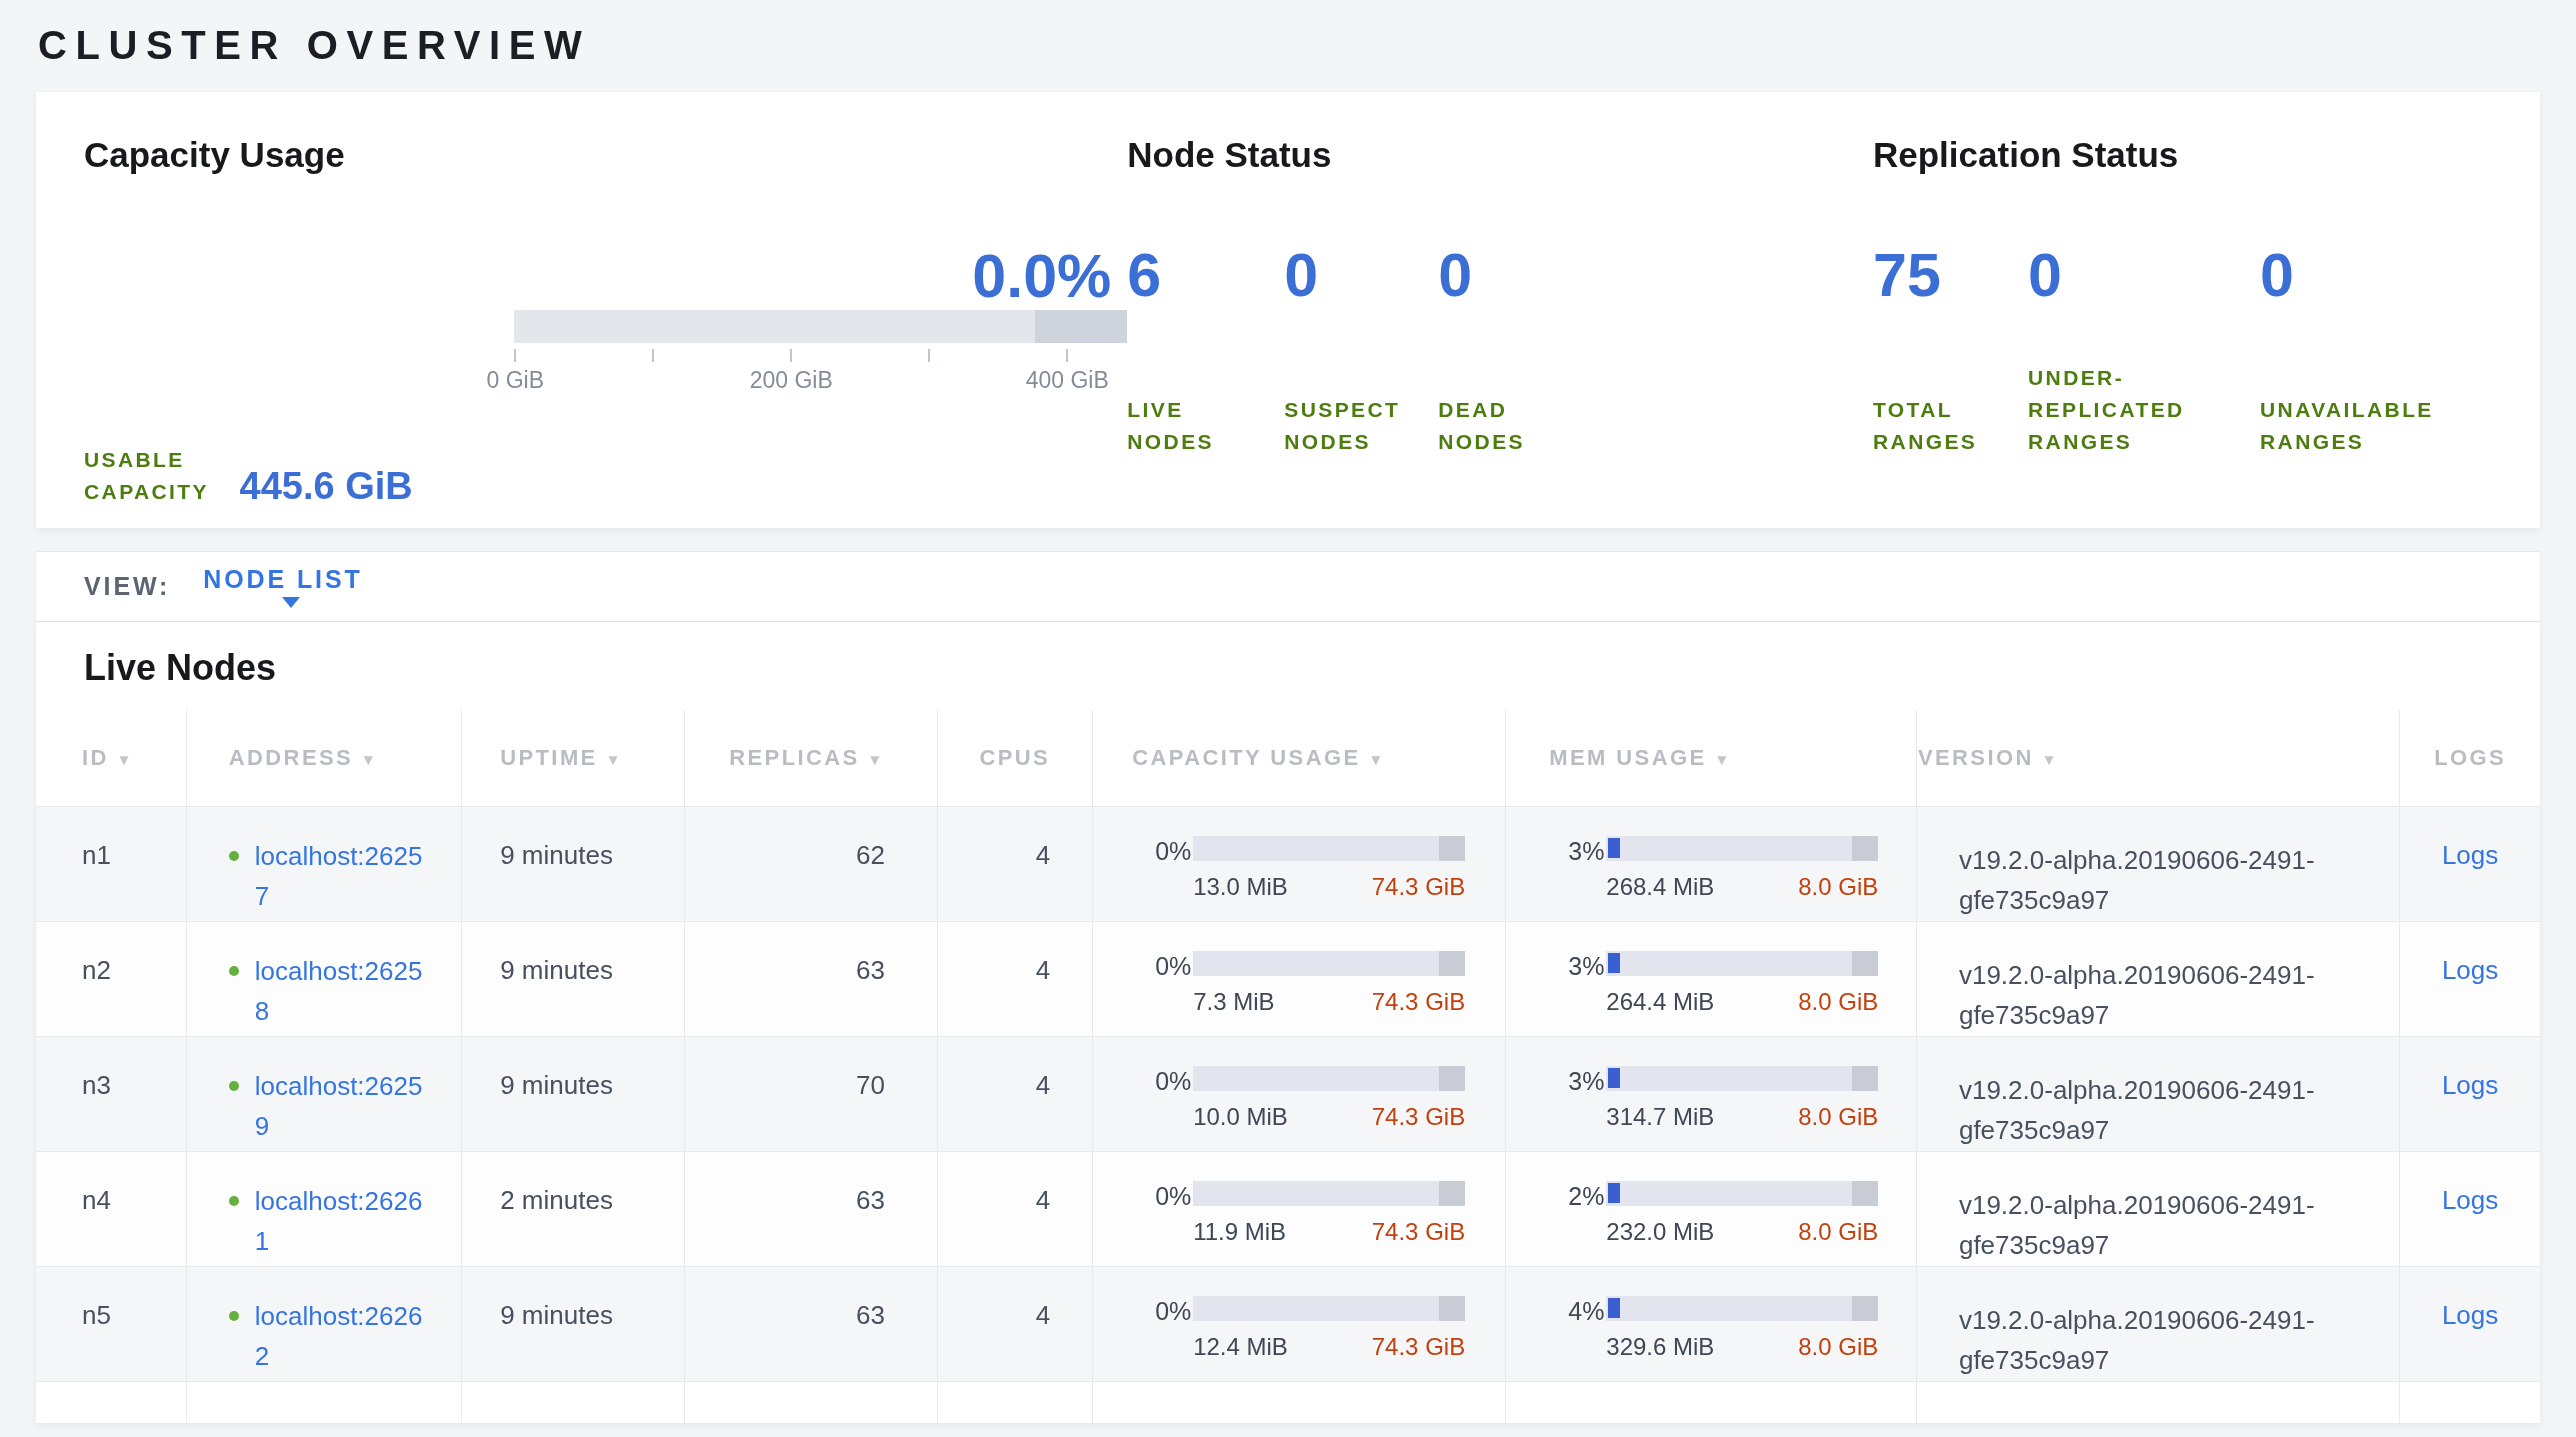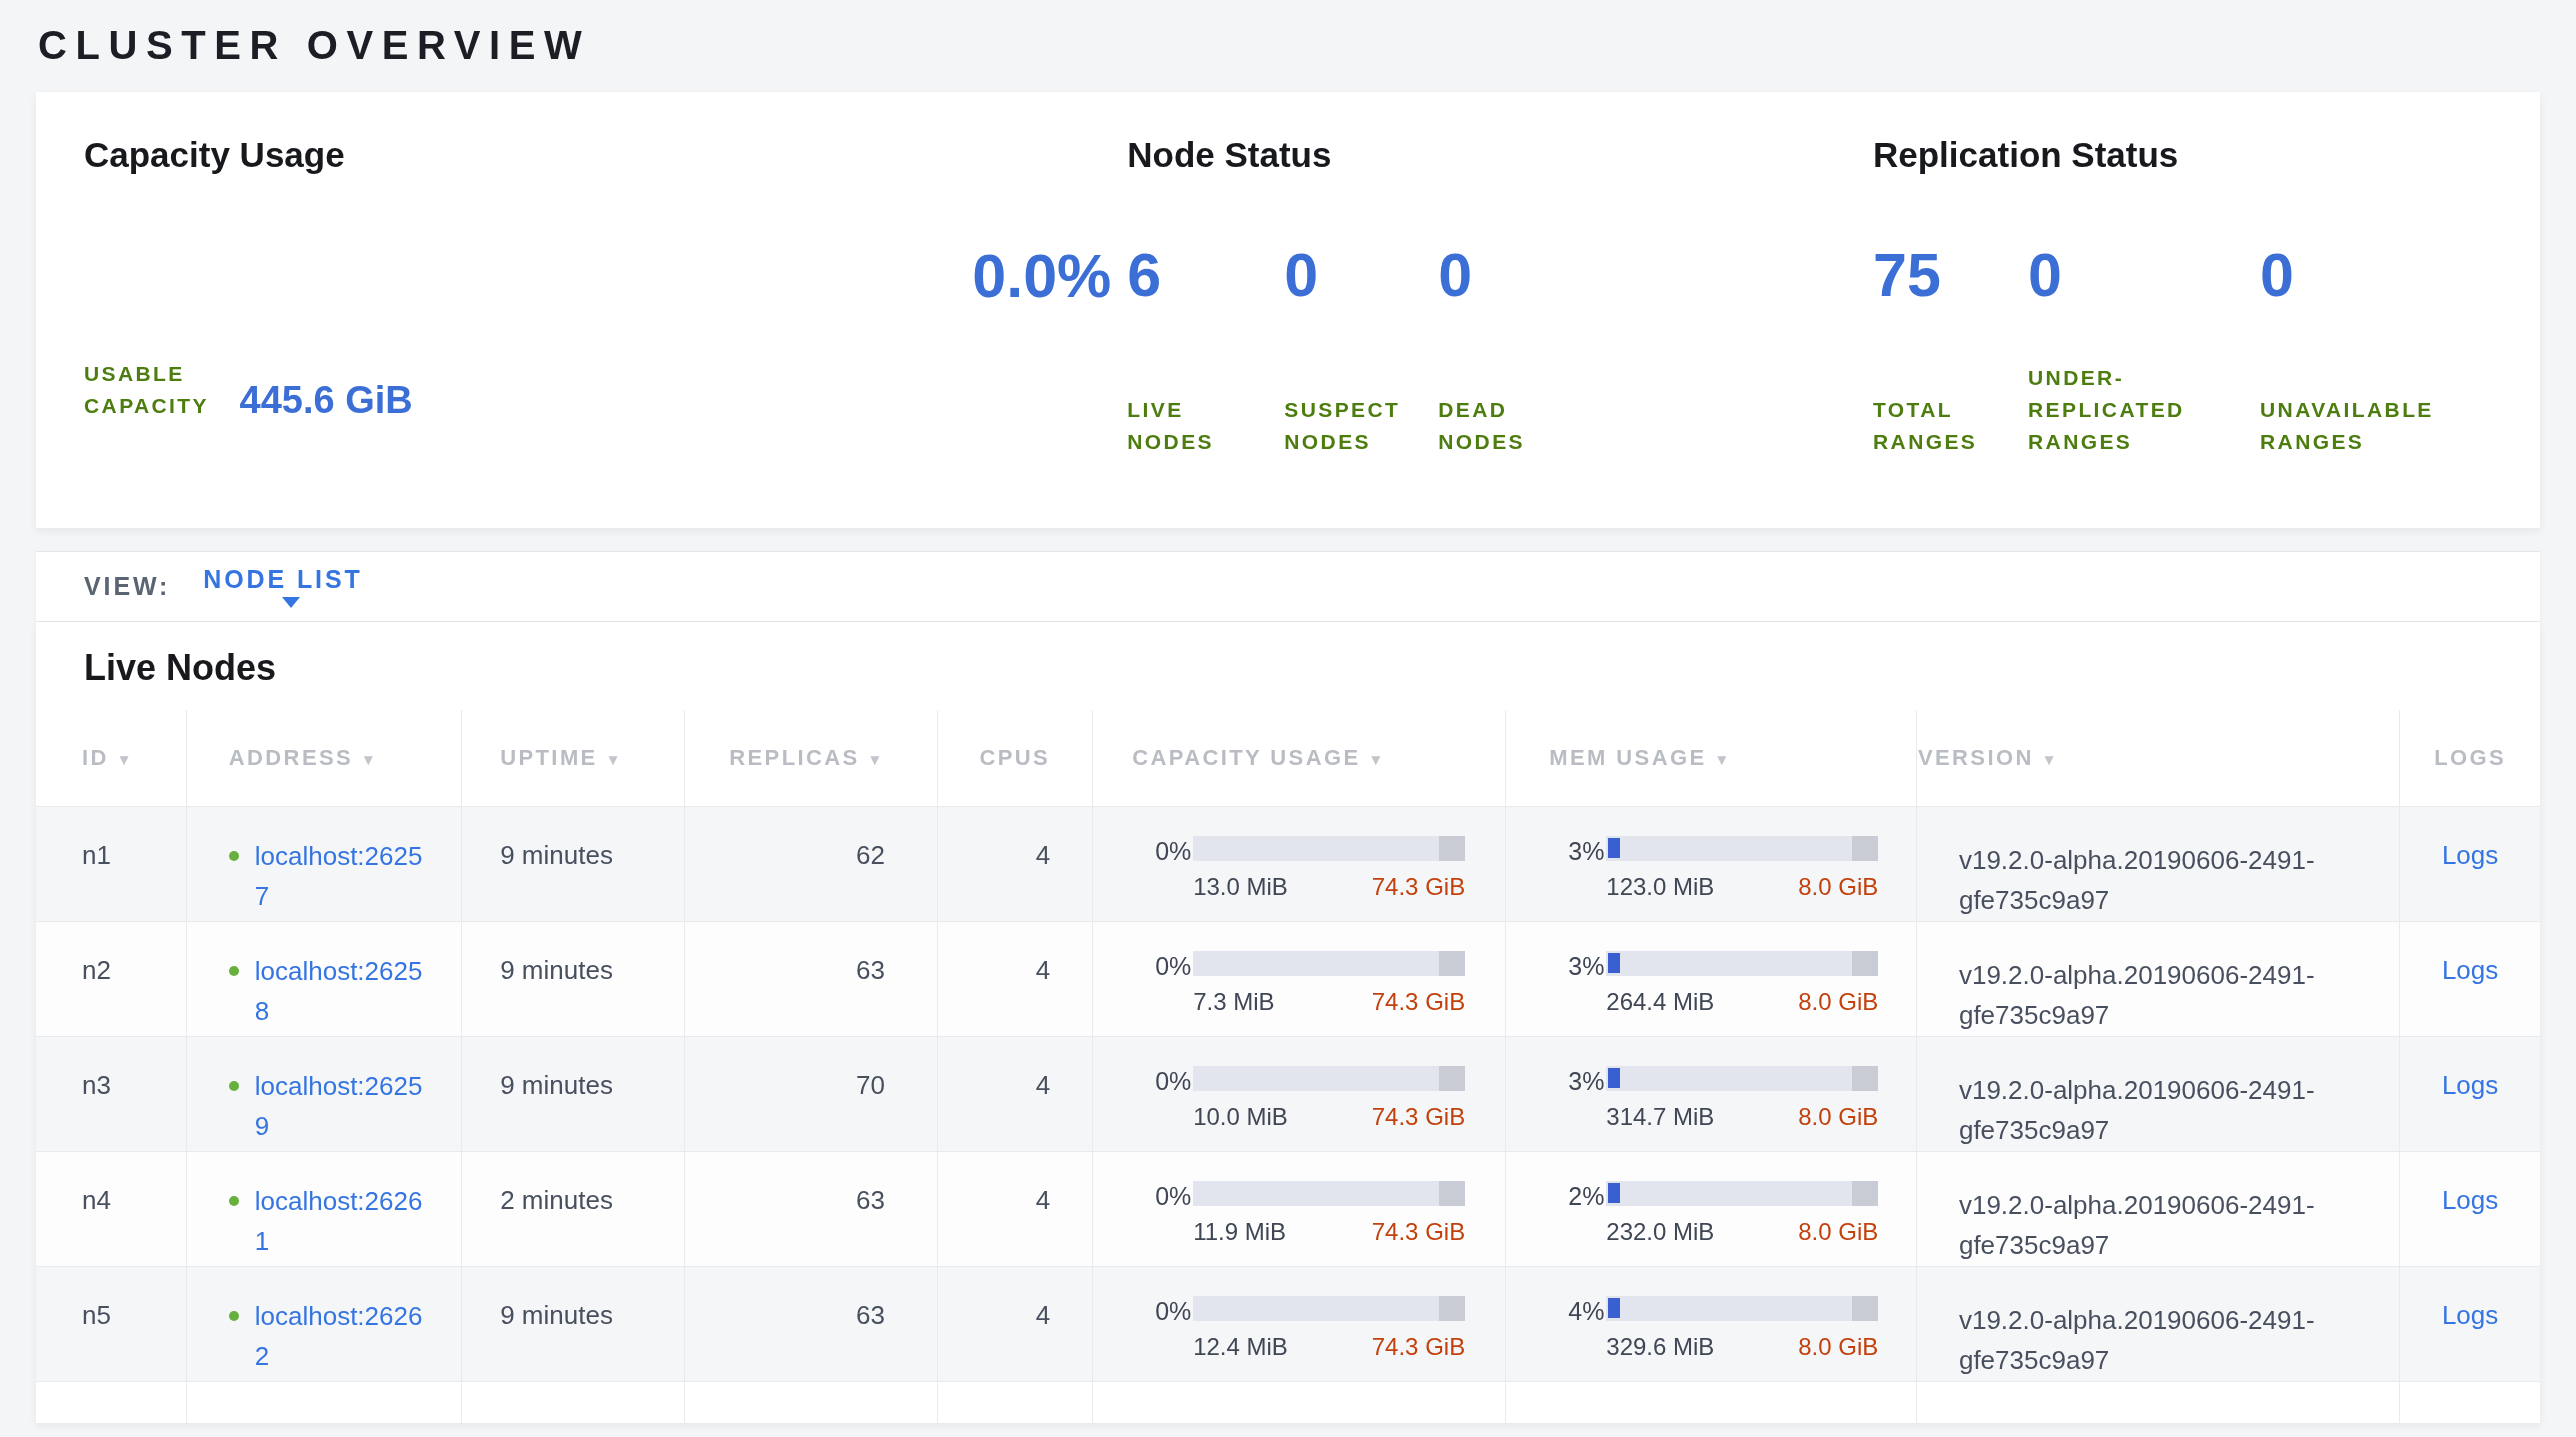--- a/index.html
+++ b/index.html
@@ -150,20 +150,37 @@
 <div class="page">
 
   <h1 class="page-title">CLUSTER OVERVIEW</h1>
 
   <section class="card summary-card">
 
     <div class="sec sec-capacity">
       <h2>Capacity Usage</h2>
       <div class="gauge-row">
         <div class="gauge-pct">0.0%</div>
+        <div class="gauge">
+          <div class="gauge-bar">
+            <div class="gauge-reserved"></div>
+          </div>
+          <div class="gauge-ticks">
+            <span class="gauge-tick" style="left:0"></span>
+            <span class="gauge-tick" style="left:138px"></span>
+            <span class="gauge-tick" style="left:276px"></span>
+            <span class="gauge-tick" style="left:414px"></span>
+            <span class="gauge-tick" style="left:552px"></span>
+          </div>
+          <div class="gauge-labels">
+            <span class="gauge-label" style="left:1px">0 GiB</span>
+            <span class="gauge-label" style="left:277px">200 GiB</span>
+            <span class="gauge-label" style="left:553px">400 GiB</span>
+          </div>
+        </div>
       </div>
       <div class="cap-stats">
         <div class="cap-stat">
           <span class="stat-label">USABLE CAPACITY</span>
           <span class="stat-value">445.6 GiB</span>
         </div>
       </div>
     </div>
 
     <div class="sec sec-nodes">
@@ -268,21 +285,21 @@
     </td>
     <td class="c-usage">
       <div class="usage">
         <span class="pct">3%</span>
         <div class="u-main">
           <div class="track">
             <div class="fill" style="width: max(3%, 11.5px);"></div>
             <div class="reserved"></div>
           </div>
           <div class="vals">
-            <span class="v-used">123.0 MiB</span>
+            <span class="v-used">268.4 MiB</span>
             <span class="v-total">8.0 GiB</span>
           </div>
         </div>
       </div>
     </td>
     <td class="c-ver">
               <div class="ver-text">v19.2.0-alpha.20190606-2491-gfe735c9a97</div>
             </td>
     <td class="c-logs"><a class="logs-link">Logs</a></td>
   </tr>

